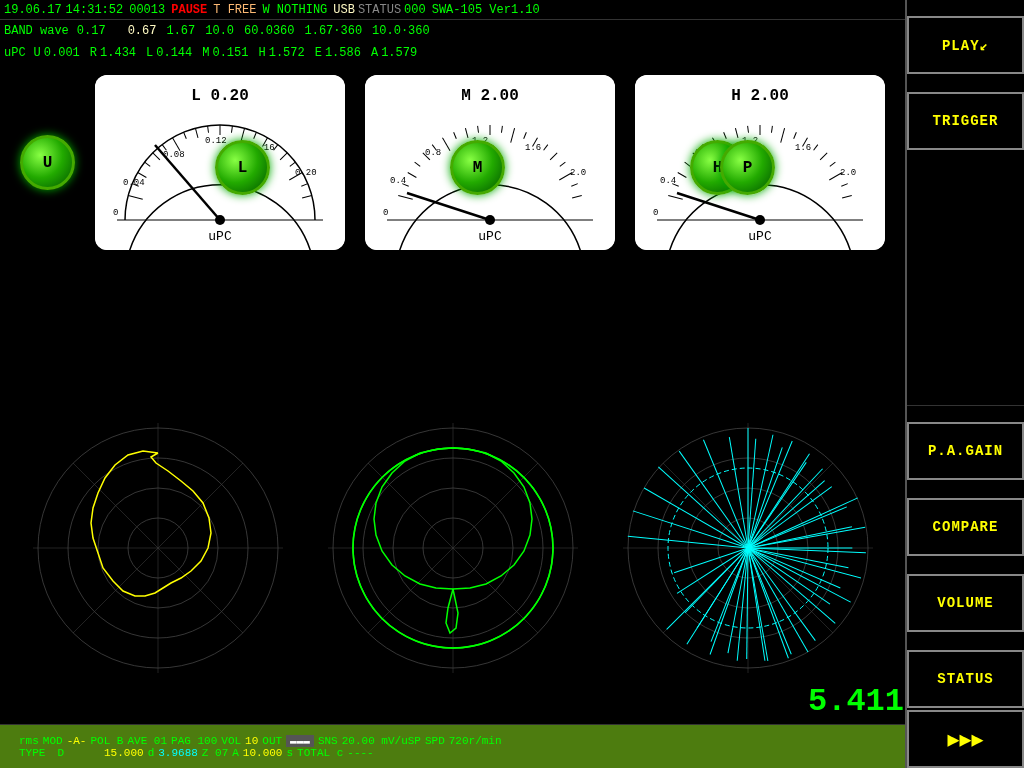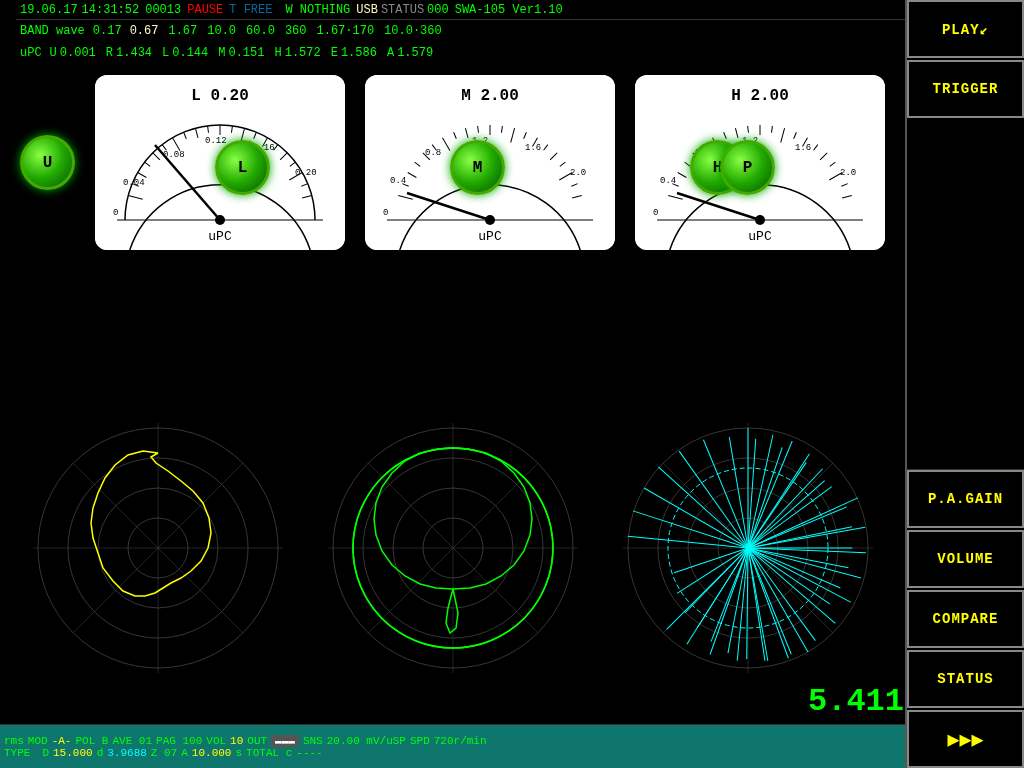--- a/index.html
+++ b/index.html
@@ -68,20 +68,21 @@
       color: #ffff00;
       font-family: 'Courier New', monospace;
       font-size: 14px;
       font-weight: bold;
       display: flex;
       align-items: center;
       justify-content: center;
       cursor: pointer;
       margin-bottom: 2px;
       letter-spacing: 1px;
+      margin-top: 16px;
     }
     .sidebar-arrow {
       width: 100%;
       height: 58px;
       background: #000;
       border: 2px solid #888;
       color: #ffff00;
       font-size: 20px;
       display: flex;
       align-items: center;
@@ -157,79 +158,79 @@
       position: relative;
     }
 
     
     #bottom-status {
       position: absolute;
       bottom: 0;
       left: 0;
       width: 905px;
       height: 44px;
-      background: #0f766e;
+      background: #4d7c0f;
       border-top: 1px solid #333;
       display: flex;
       flex-direction: column;
       justify-content: center;
-      padding: 2px 4px;
+      padding: 2px 19px;
       font-size: 11px;
     }
     .bottom-row1 { display: flex; align-items: center; gap: 4px; color: #00ff00; }
     .bottom-row2 { display: flex; align-items: center; gap: 4px; color: #00ff00; }
 
     
     #big-value {
       position: absolute;
       bottom: 48px;
       right: 120px;
       color: #00ff00;
       font-size: 32px;
       font-weight: bold;
       font-family: 'Courier New', monospace;
     }
 
     
     #header-area {
       position: absolute;
       top: 0;
-      left: 16px;
+      left: 0;
       width: 905px;
       height: 65px;
       background: #000;
     }
   </style>
 </head>
 <body>
 
 <div id="header-area">
 
   <div id="status-bar">
     <span style="color:#00ff00; margin-right:4px;">19.06.17</span>
     <span style="color:#00ff00; margin-right:6px;">14:31:52</span>
     <span style="color:#00ff00; margin-right:6px;">00013</span>
-    <span style="color:#ff0000; font-weight:normal; margin-right:6px;">PAUSE</span>
-    <span style="color:#0369a1; margin-right:13px;">T FREE</span>
+    <span style="color:#ff0000; font-weight:bold; margin-right:6px;">PAUSE</span>
+    <span style="color:#fdba74; margin-right:6px;">T FREE</span>
     <span style="color:#00ff00; margin-right:6px;">W NOTHING</span>
     <span style="color:#fef9c3; margin-right:3px;">USB</span>
     <span style="color:#888; margin-right:3px;">STATUS</span>
     <span style="color:#00ff00; margin-right:6px;">000</span>
     <span style="color:#00ff00;">SWA-105 Ver1.10</span>
   </div>
 
   <div id="band-row">
     <span style="color:#00ff00; margin-right:8px;">BAND wave</span>
-    <span style="color:#00ff00; margin-right:8px;">0.17</span>
+    <span style="color:#00ff00; margin-right:22px;">0.17</span>
     <span style="color:#fef9c3; margin-right:10px;">0.67</span>
     <span style="color:#00ff00; margin-right:10px;">1.67</span>
     <span style="color:#00ff00; margin-right:10px;">10.0</span>
-    <span style="color:#00ff00; margin-right:10px;">60.0</span>
+    <span style="color:#00ff00; ">60.0</span>
     <span style="color:#00ff00; margin-right:10px;">360</span>
-    <span style="color:#00ff00; margin-right:10px;">1.67·170</span>
+    <span style="color:#00ff00; margin-right:10px;">1.67·360</span>
     <span style="color:#00ff00; margin-right:10px;">10.0·360</span>
   </div>
 
   <div id="upc-row">
     <span style="color:#00ff00; margin-right:8px;">uPC</span>
     <span style="color:#00ff00; margin-right:3px;">U</span>
     <span style="color:#00ff00; margin-right:10px;">0.001</span>
     <span style="color:#00ff00; margin-right:3px;">R</span>
     <span style="color:#00ff00; margin-right:10px;">1.434</span>
     <span style="color:#00ff00; margin-right:3px;">L</span>
@@ -546,21 +547,21 @@
     <span style="color:#00ff00;">OUT</span>
     <span style="background:#555; color:#fff; padding:0 4px;">▬▬▬</span>
     <span style="color:#00ff00;">SNS</span>
     <span style="color:#00ff00;">20.00 mV/uSP</span>
     <span style="color:#00ff00;">SPD</span>
     <span style="color:#00ff00;">720r/min</span>
   </div>
   <div class="bottom-row2">
     <span style="color:#00ff00;">TYPE</span>
     <span style="color:#00ff00; margin-left:8px;">D</span>
-    <span style="color:#ffff00;">15.000</span>
+    <span style="color:#ffff00;margin-left:36px;">15.000</span>
     <span style="color:#00ff00;">d</span>
     <span style="color:#00ffff;">3.9688</span>
     <span style="color:#00ff00;">Z 07</span>
     <span style="color:#00ff00;">A</span>
     <span style="color:#ffff00;">10.000</span>
     <span style="color:#00ff00;">s</span>
     <span style="color:#00ff00;">TOTAL c</span>
     <span style="color:#00ff00;">----</span>
   </div>
 </div>
@@ -571,24 +572,24 @@
   </div>
   <div class="sidebar-btn">
     <span>TRIGGER</span>
   </div>
 
   <div style="flex:1; border-bottom: 1px solid #333;"></div>
   <div class="sidebar-btn">
     <span>P.A.GAIN</span>
   </div>
   <div class="sidebar-btn">
+    <span>COMPARE</span>
+  </div>
+  <div class="sidebar-btn">
     <span>VOLUME</span>
-  </div>
-  <div class="sidebar-btn">
-    <span>COMPARE</span>
   </div>
   <div class="sidebar-btn">
     <span>STATUS</span>
   </div>
   <div class="sidebar-arrow">
     <span>▶▶▶</span>
   </div>
 </div>
 
 </body></html>

